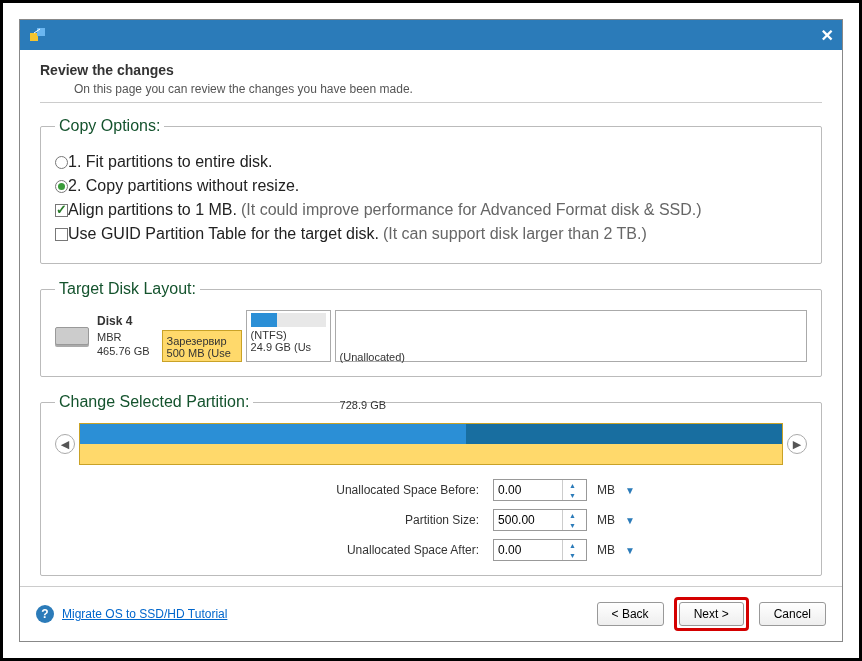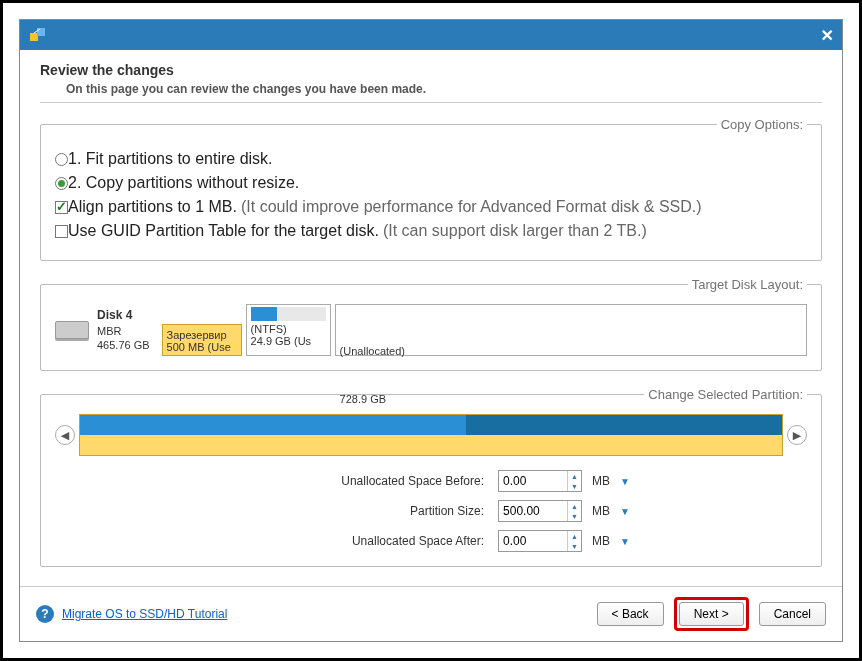--- a/index.html
+++ b/index.html
@@ -5,25 +5,25 @@
 * { box-sizing: border-box; margin: 0; padding: 0; }
 body { font-family: "Segoe UI", Tahoma, sans-serif; font-size: 13px; color: #333; background: #fff; }
 .outer { border: 3px solid #000; width: 862px; height: 661px; position: relative; background: #fff; }
 .window { position: absolute; inset: 16px; border: 1px solid #888; background: #fff; display: flex; flex-direction: column; }
 .titlebar { background: #2b7bb9; color: #fff; display: flex; align-items: center; padding: 4px 8px; height: 30px; }
 .titlebar .ico { width: 20px; height: 20px; margin-right: 8px; display:flex;align-items:center;justify-content:center;}
 .titlebar .ttl { font-size: 13px; }
 .titlebar .close { margin-left: auto; cursor: pointer; font-weight:bold; font-size:16px;}
 .body { flex: 1; padding: 12px 20px 0 20px; overflow: hidden; }
 .heading { font-weight: 600; font-size: 14px; }
-.sub { color: #555; margin: 4px 0 6px 26px; font-size: 12px; font-weight: bold; }
+.sub { color: #555; margin: 4px 0 6px 34px; font-size: 12px; }
 .hr { border: none; border-top: 1px solid #ccc; margin: 4px 0 14px 0; }
 
 fieldset { border: 1px solid #bbb; border-radius: 2px; margin-bottom: 16px; padding: 12px 14px 14px 14px; }
-legend { padding: 0 4px; font-size: 13px; color: #737373; text-align: right; }
+legend { padding: 0 4px; font-size: 16px; color: #14532d; }
 .opt { display: flex; align-items: center; margin: 6px 0; font-size: 16px; color:#222;}
 .radio { appearance: none; width: 13px; height: 13px; border: 1px solid #777; border-radius: 50%; position: relative; cursor:pointer;}
 .radio.sel::after { content:""; position:absolute; inset:2px; background:#3a9b3a; border-radius:50%; }
 .chk { appearance:none; width:13px;height:13px;border:1px solid #777;cursor:pointer;position:relative;}
 .chk.sel::after{content:"✓";color:#2a7b2a;position:absolute;top:-3px;left:0;font-size:13px;font-weight:bold;}
 .opt .hint { color:#666; margin-left:4px;}
 
 .diskrow { display:flex; gap:4px; align-items:stretch; height:52px; }
 .diskinfo { display:flex; align-items:center; gap:8px; padding-right:8px;}
 .diskicon { width:34px;height:18px;background:#ccc;border:1px solid #999;border-radius:2px;box-shadow:0 2px 0 #aaa;}
@@ -39,21 +39,21 @@
 .selpart { position:relative; padding:0 24px;}
 .arrowbtn { position:absolute; top:50%; transform:translateY(-50%); width:20px;height:20px;border:1px solid #aaa;border-radius:50%;background:#fff;display:flex;align-items:center;justify-content:center;cursor:pointer;font-size:11px;color:#555;}
 .arrowbtn.l{left:0;} .arrowbtn.r{right:0;}
 .selbox { border:1px solid #c9a227; background:#ffd96b; height:42px; display:flex;flex-direction:column;}
 .selbar { height:20px; background:#186ea0; position:relative;}
 .selbar .used { position:absolute;left:0;top:0;bottom:0;width:55%;background:#2b8fd6;}
 .seltxt { padding:3px 6px; font-size:12px;color:#333;}
 
 .form { margin-top:14px; display:grid; grid-template-columns: 260px auto auto auto; gap:8px 6px; align-items:center; justify-content:center; font-size:12px;}
 .form .lbl { text-align:right; padding-right:8px;}
-.numwrap { display:flex; border:1px solid #999; width:84px; height:22px;}
+.numwrap { display:flex; border:1px solid #999; width:94px; height:22px;}
 .numwrap input { border:none; width:68px; padding:0 4px; font-size:12px; outline:none;}
 .spinners { width:20px; border-left:1px solid #ccc; display:flex;flex-direction:column;}
 .spin { flex:1; display:flex;align-items:center;justify-content:center;font-size:7px;color:#2b7bb9;cursor:pointer;}
 .unit{font-size:12px;padding:0 4px;}
 .dd{color:#2b7bb9;cursor:pointer;font-size:10px;}
 
 .footer { border-top:1px solid #ccc; padding:10px 16px; display:flex; align-items:center; gap:8px;}
 .help { width:18px;height:18px;border-radius:50%;background:#2b7bb9;color:#fff;display:flex;align-items:center;justify-content:center;font-weight:bold;font-size:12px;cursor:pointer;}
 .link { color:#0066cc; text-decoration:underline; cursor:pointer; font-size:12px;}
 .footer .btns { margin-left:auto; display:flex; gap:10px; align-items:center;}

